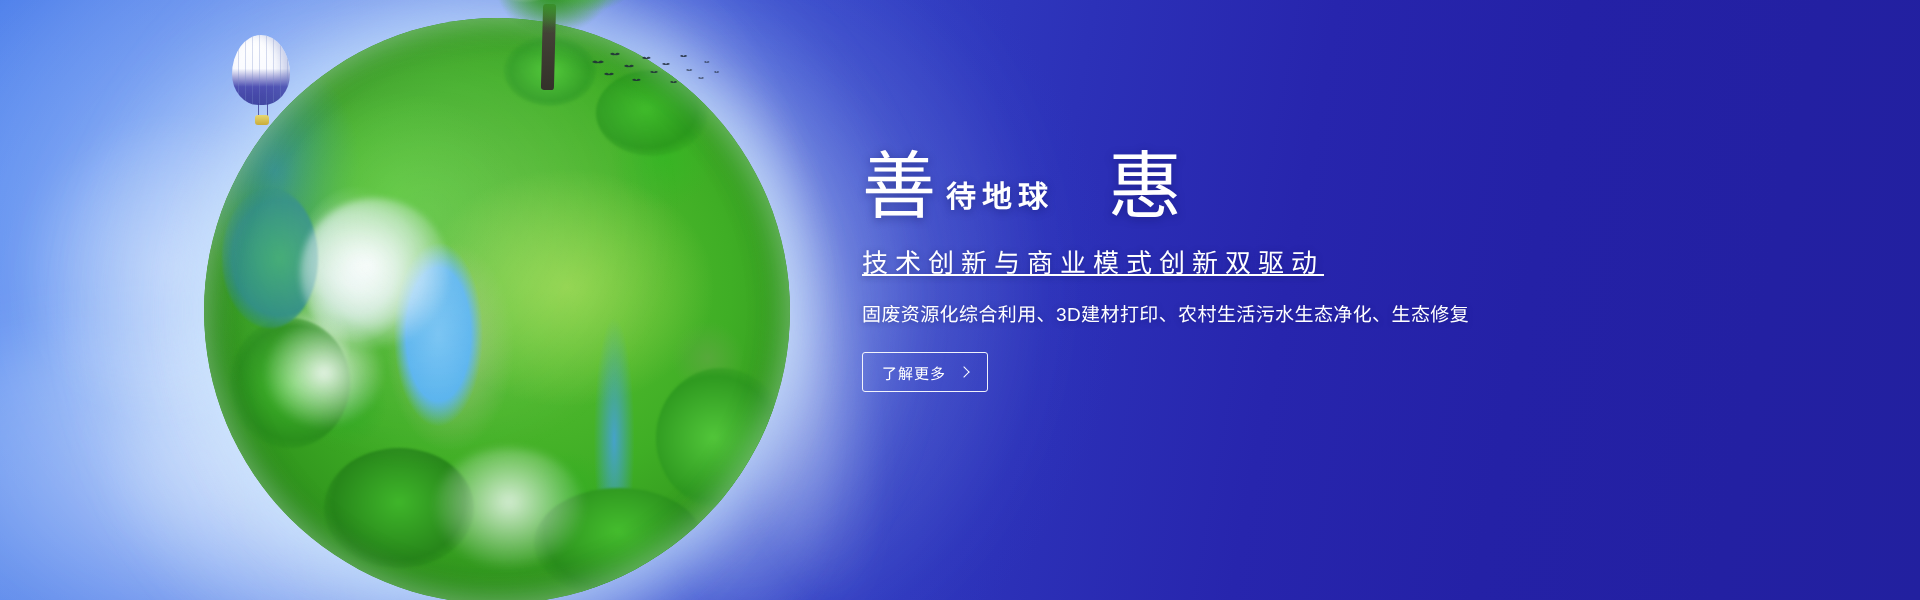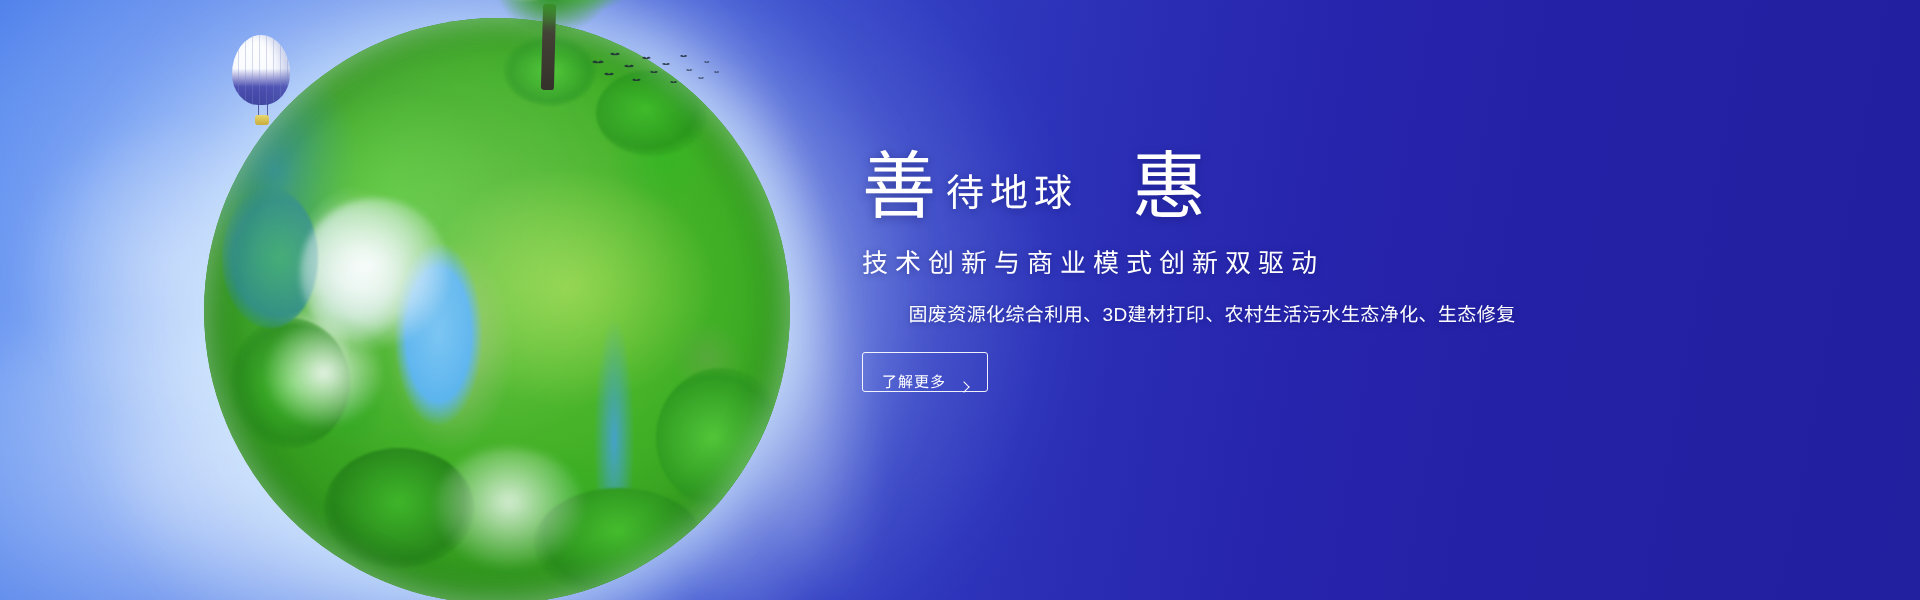--- a/index.html
+++ b/index.html
@@ -213,51 +213,51 @@
     font-family: "Liberation Serif", "DejaVu Serif", serif;
     font-size: 74px;
     line-height: 0.98;
     font-weight: 400;
     letter-spacing: 0;
     text-shadow: 0 2px 10px rgba(10,14,80,0.40);
     transform: translateY(2px);
   }
   .hl-small {
     font-family: "Liberation Serif", "DejaVu Serif", serif;
-    font-size: 38px;
+    font-size: 30px;
     line-height: 1;
-    font-weight: 400;
+    font-weight: 700;
     letter-spacing: 6px;
     margin-left: 10px;
     transform: translateY(-10px);
     text-shadow: 0 2px 9px rgba(10,14,80,0.40);
   }
   .hl-gap { width: 54px; }
 
   .subline {
     margin-top: 20px;
     font-size: 26px;
     letter-spacing: 7px;
     font-weight: 400;
     white-space: nowrap;
     text-shadow: 0 1px 7px rgba(10,14,80,0.38);
+    text-decoration: underline;
   }
   .descline {
     margin-top: 20px;
     font-size: 19px;
     letter-spacing: 0.4px;
     font-weight: 400;
     white-space: nowrap;
     text-shadow: 0 1px 6px rgba(10,14,80,0.35);
-    text-align: center;
   }
   .cta {
     margin-top: 26px;
     display: inline-flex;
-    align-items: flex-end;
+    align-items: center;
     justify-content: center;
     gap: 12px;
     width: 116px;
     height: 38px;
     border: 1px solid rgba(255,255,255,0.92);
     border-radius: 3px;
     color: #ffffff;
     font-size: 15px;
     letter-spacing: 1px;
     background: transparent;

